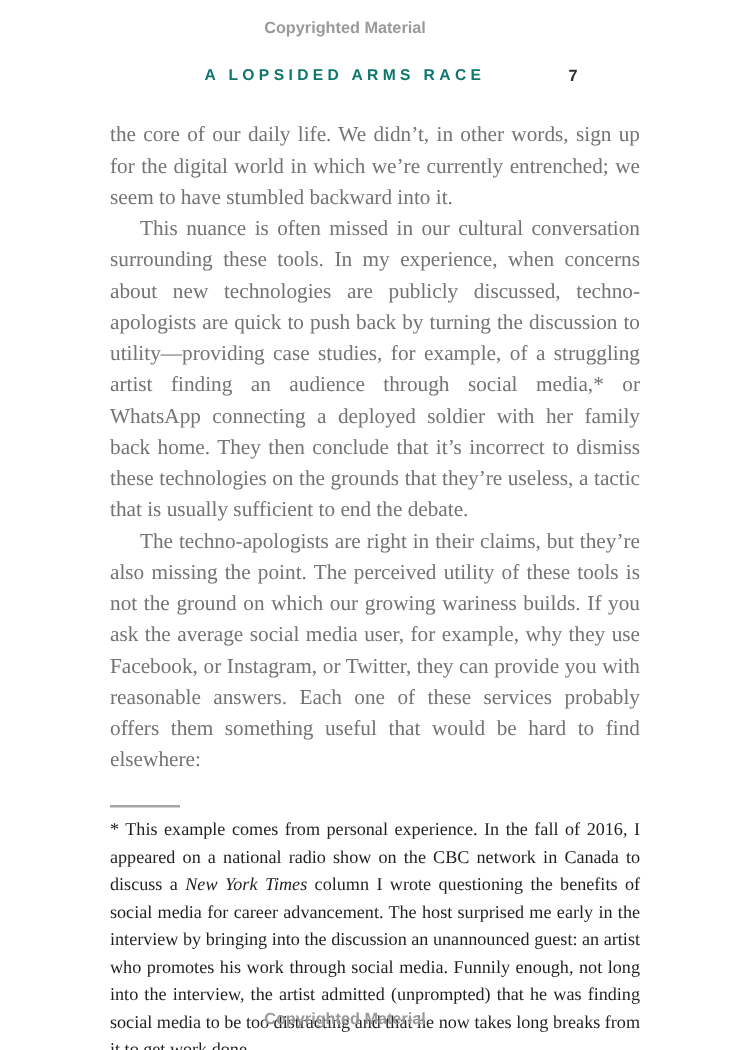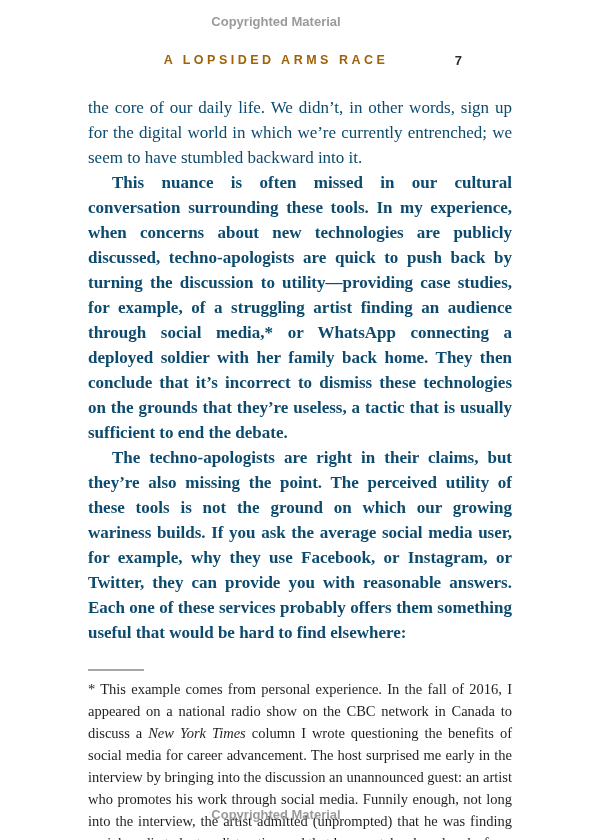--- a/index.html
+++ b/index.html
@@ -26,42 +26,42 @@
     height: 16px;
   }
   .running-header {
     position: absolute;
     left: 0; right: 0;
     text-align: center;
     font-family: "Liberation Sans", sans-serif;
     font-weight: 700;
     font-size: 12.5px;
     letter-spacing: 3.5px;
-    color: #a16207;
+    color: #0f766e;
     white-space: nowrap;
   }
   .page-number {
     position: absolute;
     right: 2px;
     top: 0;
     font-family: "Liberation Sans", sans-serif;
     font-weight: 700;
     font-size: 13px;
     color: #2d2d2d;
   }
   .body-text {
     margin: 26px 88px 0 88px;
     width: 424px;
     font-size: 17px;
     line-height: 25px;
     text-align: justify;
-    color: #0c4a6e;
+    color: #737373;
   }
   .body-text p { margin: 0; }
-  .body-text p.indented { text-indent: 24px; font-weight: bold; }
+  .body-text p.indented { text-indent: 24px; }
   .footnote-rule {
     margin: 24px 0 0 88px;
     width: 56px;
     height: 0;
     border-top: 2px solid #a6a6a6;
   }
   .footnote-text {
     margin: 7px 88px 0 88px;
     width: 424px;
     font-size: 14.5px;

